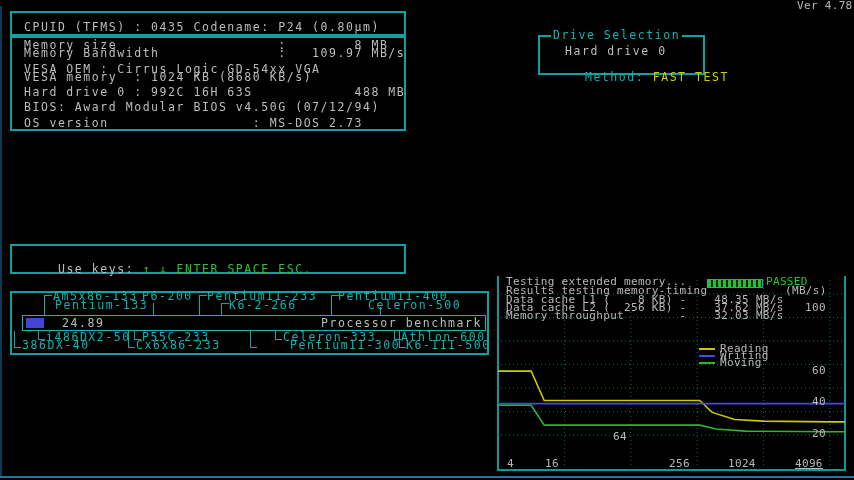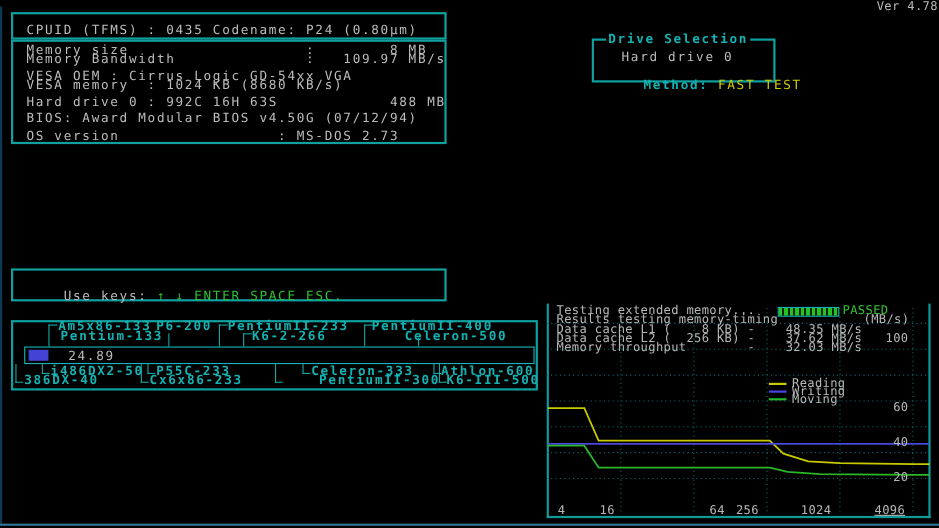--- a/index.html
+++ b/index.html
@@ -1,20 +1,20 @@
 <!DOCTYPE html>
 <html><head>
 <meta charset="utf-8">
 <style>
   html,body{margin:0;padding:0;background:#000;}
   #screen{position:relative;width:854px;height:480px;background:#000;overflow:hidden;
           font-family:"DejaVu Sans Mono",monospace;}
   .t{position:absolute;font-size:11.5px;line-height:11px;letter-spacing:1.55px;white-space:pre;color:#bcbcbc;}
   .g{position:absolute;font-size:11px;line-height:10px;letter-spacing:0.32px;white-space:pre;color:#b8b8b8;}
-  .cy{color:#14b2b2;font-weight:bold;}
+  .cy{color:#14b2b2;}
   .gr{color:#2fc12f;}
   .yl{color:#cfcf00;}
   .rd{color:#9c1414;}
   .box{position:absolute;border:2px solid #0fa0a0;box-sizing:border-box;}
   .conn{position:absolute;box-sizing:border-box;}
   .vl{border-left:1px solid #12a8a8;}
   .lt{border-top:1px solid #12a8a8;}
   .lb{border-bottom:1px solid #12a8a8;}
   .dash{position:absolute;width:16px;height:2px;}
 </style>
@@ -65,20 +65,21 @@
   <div class="conn vl lt" style="left:44px;top:295px;width:8px;height:20px;"></div>
   <div class="conn vl lt" style="left:199px;top:295px;width:8px;height:20px;"></div>
   <div class="conn vl lt" style="left:331px;top:295px;width:8px;height:20px;"></div>
   <div class="conn vl" style="left:153px;top:303px;width:2px;height:12px;"></div>
   <div class="conn vl lt" style="left:221px;top:303px;width:8px;height:12px;"></div>
   <div class="conn vl" style="left:380px;top:307px;width:2px;height:8px;"></div>
 
   <div style="position:absolute;left:22px;top:315px;width:464px;height:16px;border:1px solid #14b8b8;box-sizing:border-box;"></div>
   <div style="position:absolute;left:26px;top:318px;width:18px;height:10px;background:#4343d6;"></div>
   <div class="t" style="left:62px;top:318px;">24.89</div>
+  <div class="t" style="left:321px;top:318px;">Processor benchmark</div>
 
   <div class="conn vl lb" style="left:38px;top:331px;width:7px;height:9px;"></div>
   <div class="conn vl lb" style="left:134px;top:331px;width:7px;height:9px;"></div>
   <div class="conn vl lb" style="left:275px;top:331px;width:7px;height:9px;"></div>
   <div class="conn vl lb" style="left:394px;top:331px;width:7px;height:9px;"></div>
   <div class="conn vl lb" style="left:14px;top:331px;width:7px;height:17px;"></div>
   <div class="conn vl lb" style="left:128px;top:331px;width:7px;height:17px;"></div>
   <div class="conn vl lb" style="left:250px;top:331px;width:7px;height:17px;"></div>
   <div class="conn vl lb" style="left:399px;top:331px;width:7px;height:17px;"></div>
 
@@ -123,21 +124,21 @@
   <div class="g" style="left:506px;top:311px;">Memory throughput        -    32.03 MB/s</div>
 
   <div class="g" style="left:805px;top:303px;">100</div>
   <div class="g" style="left:812px;top:344px;margin-left:48px;">80</div>
   <div class="g" style="left:812px;top:366px;">60</div>
   <div class="g" style="left:812px;top:397px;">40</div>
   <div class="g" style="left:812px;top:429px;">20</div>
 
   <div class="g" style="left:507px;top:459px;">4</div>
   <div class="g" style="left:545px;top:459px;">16</div>
-  <div class="g" style="left:613px;top:459px;margin-left:32px;">64</div>
+  <div class="g" style="left:613px;top:432px;">64</div>
   <div class="g" style="left:669px;top:459px;">256</div>
   <div class="g" style="left:728px;top:459px;">1024</div>
   <div class="g" style="left:795px;top:459px;text-decoration:underline;">4096</div>
 
   <div class="dash" style="left: 699px; top: 348px; background: rgb(201, 201, 0);"></div>
   <div class="dash" style="left: 699px; top: 355px; background: rgb(72, 72, 224);"></div>
   <div class="dash" style="left: 699px; top: 362px; background: rgb(40, 184, 40);"></div>
   <div class="g" style="left:720px;top:344px;">Reading</div>
   <div class="g" style="left:720px;top:351px;">Writing</div>
   <div class="g" style="left:720px;top:358px;">Moving</div>

